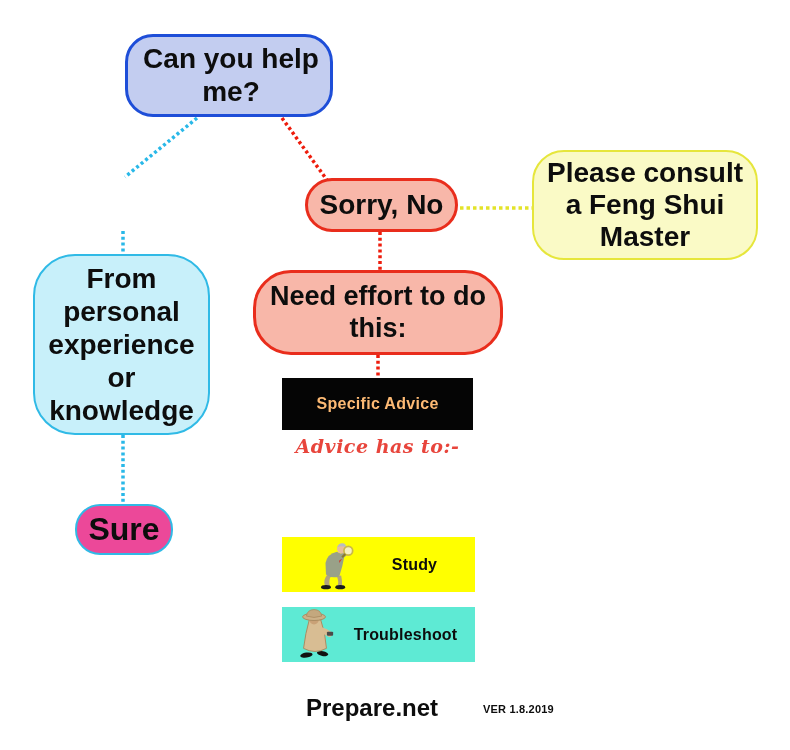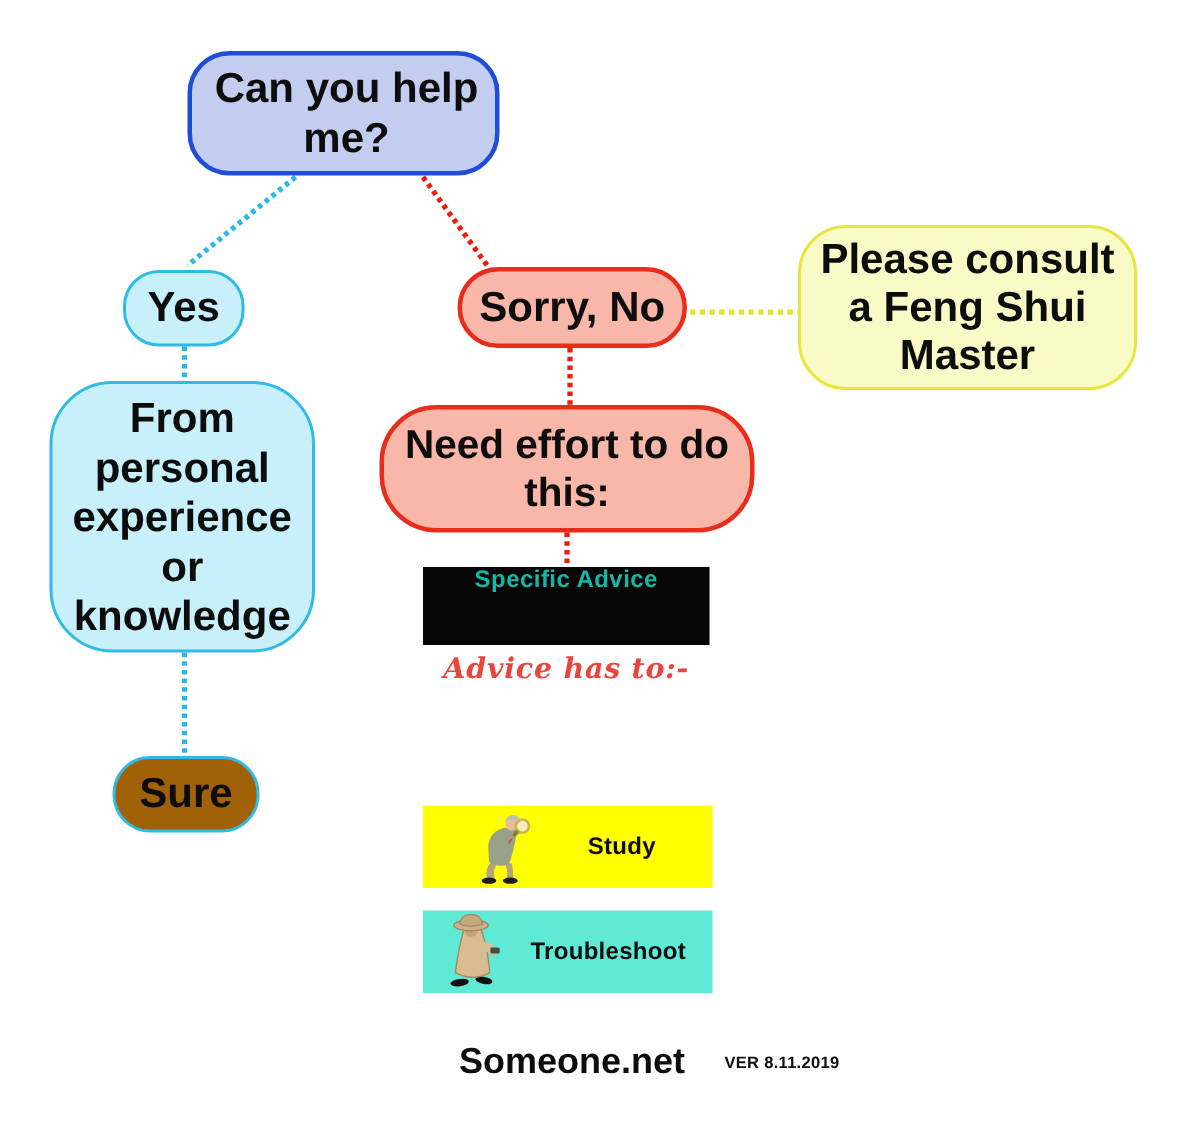--- a/index.html
+++ b/index.html
@@ -10,26 +10,26 @@
   .node {
     position:absolute; display:flex; align-items:center; justify-content:center;
     text-align:center; font-weight:bold; color:#0d0d0d; line-height:1.15;
     box-sizing:border-box; padding:4px 8px;
   }
   #node-can-you-help { left:125px; top:34px;  width:208px; height:83px;  border-radius:28px; background:#c3cdf0; border:3px solid #1e4ed8; font-size:28px;padding-left:12px; }
   #node-yes          { left:82px;  top:180px; width:81px;  height:51px;  border-radius:24px; background:#c8f0fa; border:2.5px solid #30bae6; font-size:28px; }
   #node-sorry-no     { left:305px; top:178px; width:153px; height:54px;  border-radius:27px; background:#f8b7a9; border:3px solid #e92d1c; font-size:28px; }
   #node-consult      { left:532px; top:150px; width:226px; height:110px; border-radius:32px; background:#fafac6; border:2.5px solid #e6e63c; font-size:28px; }
   #node-from-personal{ left:33px;  top:254px; width:177px; height:181px; border-radius:42px; background:#c8f0fa; border:2.5px solid #30bae6; font-size:28px; line-height:1.18; }
-  #node-sure         { left:75px;  top:504px; width:98px;  height:51px;  border-radius:25px; background:#a16207; border:2.5px solid #30bae6; font-size:28px; }
+  #node-sure         { left:75px;  top:504px; width:98px;  height:51px;  border-radius:25px; background:#ec4899; border:2.5px solid #30bae6; font-size:32px; }
   #node-need-effort  { left:253px; top:270px; width:250px; height:85px;  border-radius:38px; background:#f8b7a9; border:3px solid #e92d1c; font-size:27px; }
 
   #specific-advice {
     position:absolute; left:282px; top:378px; width:191px; height:52px;
-    background:#050505; color:#14b8a6; display:flex; align-items:flex-start; justify-content:center;
+    background:#050505; color:#fdba74; display:flex; align-items:center; justify-content:center;
     font-weight:bold; font-size:16px; letter-spacing:0.3px;
   }
   #someone-has-to {
     position:absolute; left:272px; top:432px; width:211px; height:28px;
     display:flex; align-items:center; justify-content:center;
     color:#e8453c; font-size:19px; font-weight:bold; font-style:italic;
     font-family:"DejaVu Serif", serif; letter-spacing:0.5px;
   }
 
   .task-row {
@@ -61,23 +61,20 @@
     <line x1="123" y1="435" x2="123" y2="504" stroke="#29b8e8" stroke-width="3.5" stroke-dasharray="3 2.8"></line>
     <line x1="380" y1="232" x2="380" y2="270" stroke="#ee1c0c" stroke-width="3.5" stroke-dasharray="3 2.8"></line>
     <line x1="378" y1="355" x2="378" y2="378" stroke="#ee1c0c" stroke-width="3.5" stroke-dasharray="3 2.8"></line>
     <line x1="460" y1="208" x2="532" y2="208" stroke="#e3e32a" stroke-width="3.5" stroke-dasharray="3.5 3"></line>
   </svg>
 
   <div class="node" id="node-can-you-help">
     <span>Can you help me?</span>
   </div>
 
-  <div class="node" id="node-yes">
-    <span>Yes</span>
-  </div>
 
   <div class="node" id="node-consult">
     <span>Please consult a Feng Shui Master</span>
   </div>
 
   <div class="node" id="node-sorry-no">
     <span>Sorry, No</span>
   </div>
 
   <div class="node" id="node-from-personal">
@@ -129,16 +126,16 @@
         <path d="M26 22 Q33 24 37 27" stroke="#d8bd93" stroke-width="6" stroke-linecap="round" fill="none"></path>
         <rect x="34.5" y="24.5" width="6.5" height="4.2" rx="1" fill="#4a4a4a"></rect>
         <circle cx="21" cy="12" r="5" fill="#c9a176"></circle>
         <ellipse cx="21" cy="9" rx="12" ry="3.8" fill="#cdb188" stroke="#a8895f" stroke-width="1"></ellipse>
         <path d="M13 8.2 Q14 1.4 21 1.4 Q28 1.4 29 8.2 Q21 11 13 8.2 Z" fill="#c4a87e" stroke="#a8895f" stroke-width="0.8"></path>
       </svg>
     </span>
     <span class="task-label">Troubleshoot</span>
   </div>
 
-  <div id="footer-brand">Someone.net</div>
-  <div id="footer-version">VER 8.11.2019</div>
+  <div id="footer-brand">Prepare.net</div>
+  <div id="footer-version">VER 1.8.2019</div>
 
 </div>
 
 </body></html>

